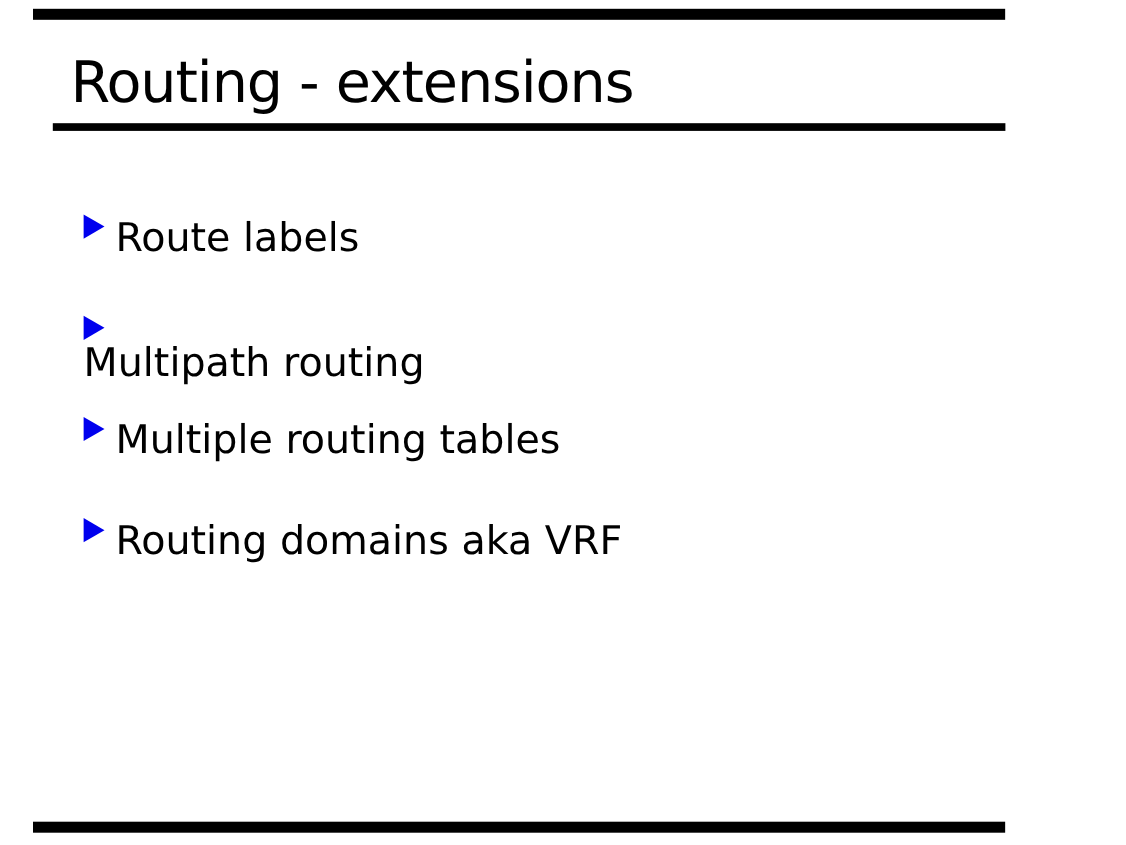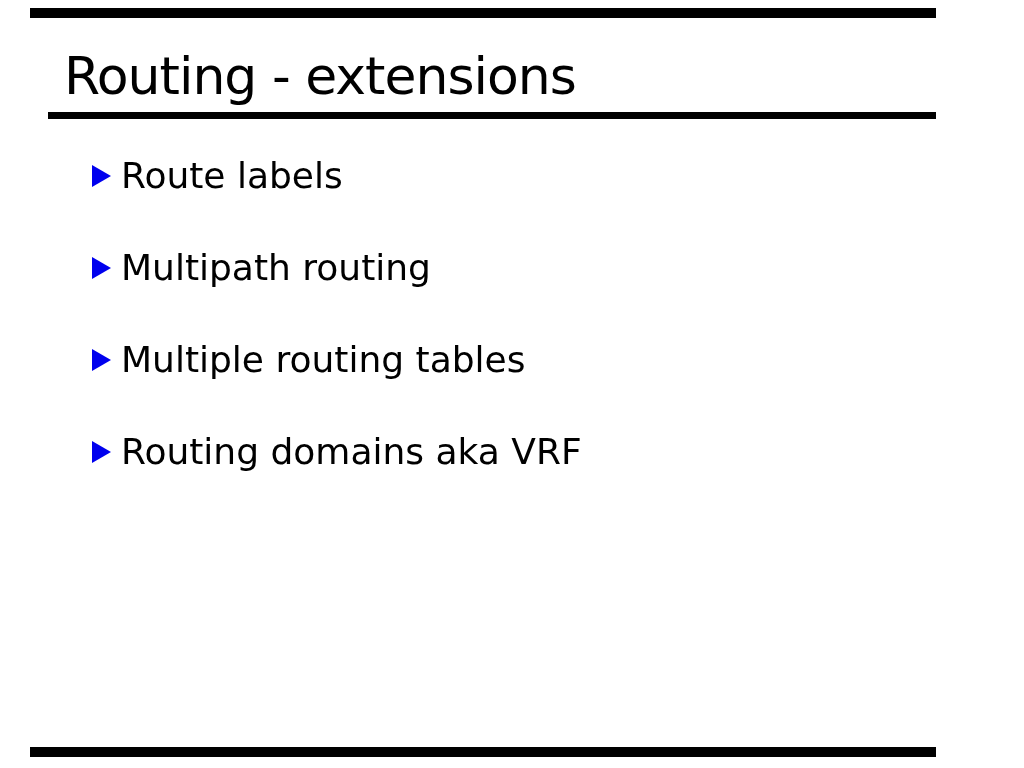--- a/index.html
+++ b/index.html
@@ -8,21 +8,20 @@
     background: #ffffff;
   }
   .slide {
     position: relative;
     width: 914px;
     height: 768px;
     background: #ffffff;
     overflow: hidden;
     font-family: "DejaVu Sans", "Liberation Sans", sans-serif;
     color: #000000;
-    padding-left: 22px;
   }
   .edge-bar {
     position: absolute;
     left: 30px;
     right: 0;
     height: 10px;
     background: #000000;
   }
   .edge-bar.top { top: 8px; }
   .edge-bar.bottom { top: 747px; }
@@ -43,27 +42,27 @@
     position: absolute;
     left: 48px;
     top: 112px;
     width: 924px;
     height: 7px;
     background: #000000;
   }
 
   .bullet-row {
     position: absolute;
-    left: 92px;
+    left: 76px;
     height: 44px;
     display: flex;
-    align-items: center;
+    margin-top: 41px;
   }
   .bullet-row.b0 { top: 154px; }
-  .bullet-row.b1 { top: 246px; }
+  .bullet-row.b1 { top: 246px; flex-direction: column; }
   .bullet-row.b2 { top: 338px; }
   .bullet-row.b3 { top: 430px; }
   .bullet-row.b4 { top: 522px; }
 
   .tri {
     width: 0;
     height: 0;
     border-left: 19px solid #0000ee;
     border-top: 11px solid transparent;
     border-bottom: 11px solid transparent;

